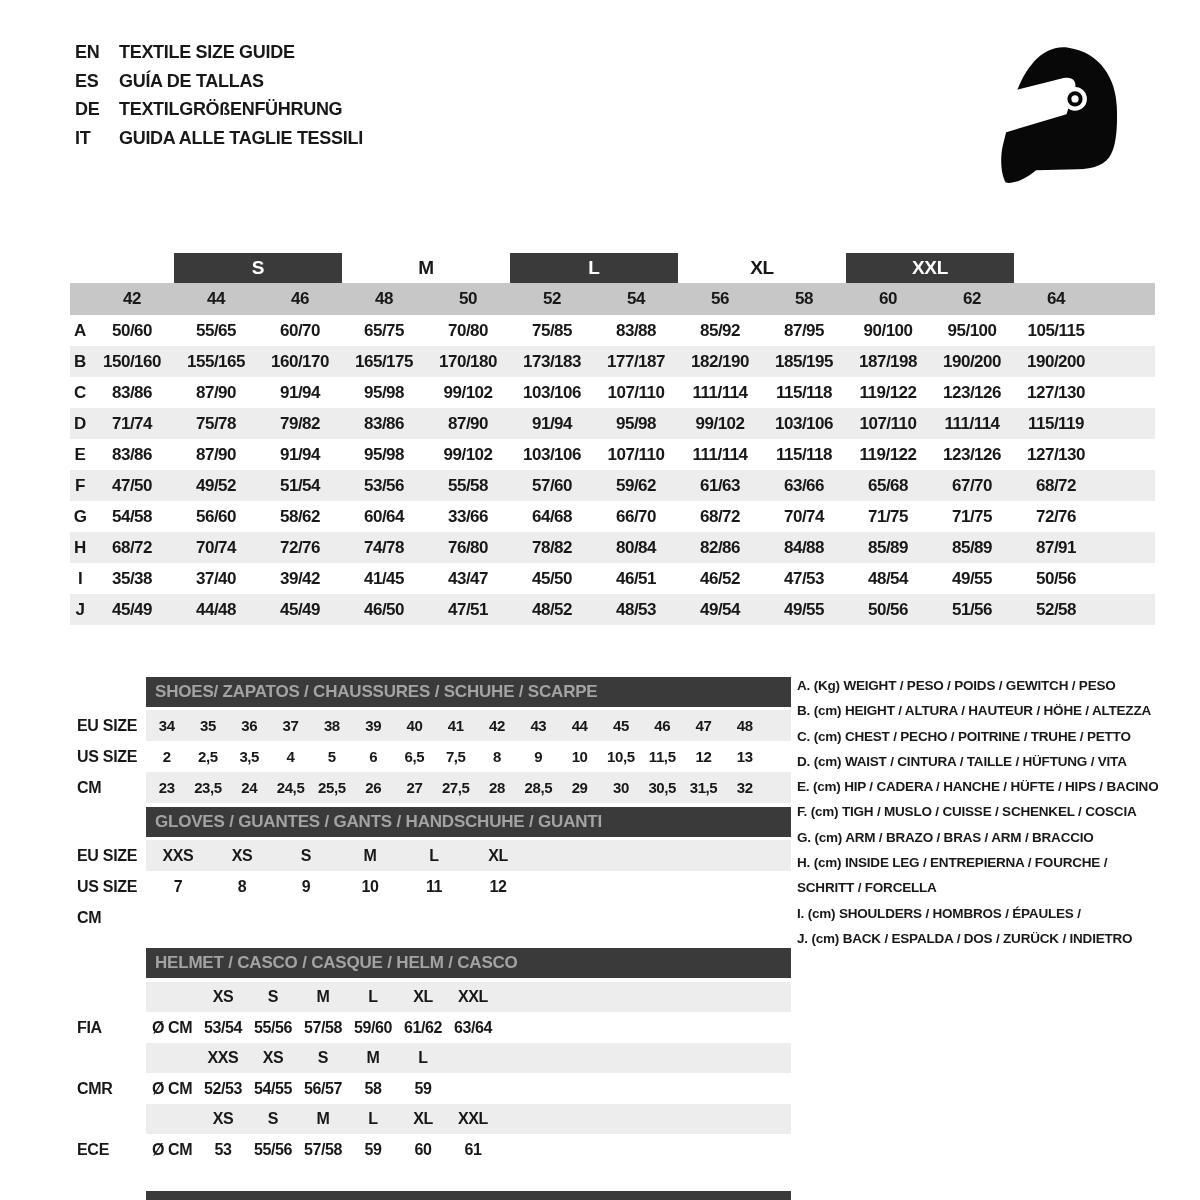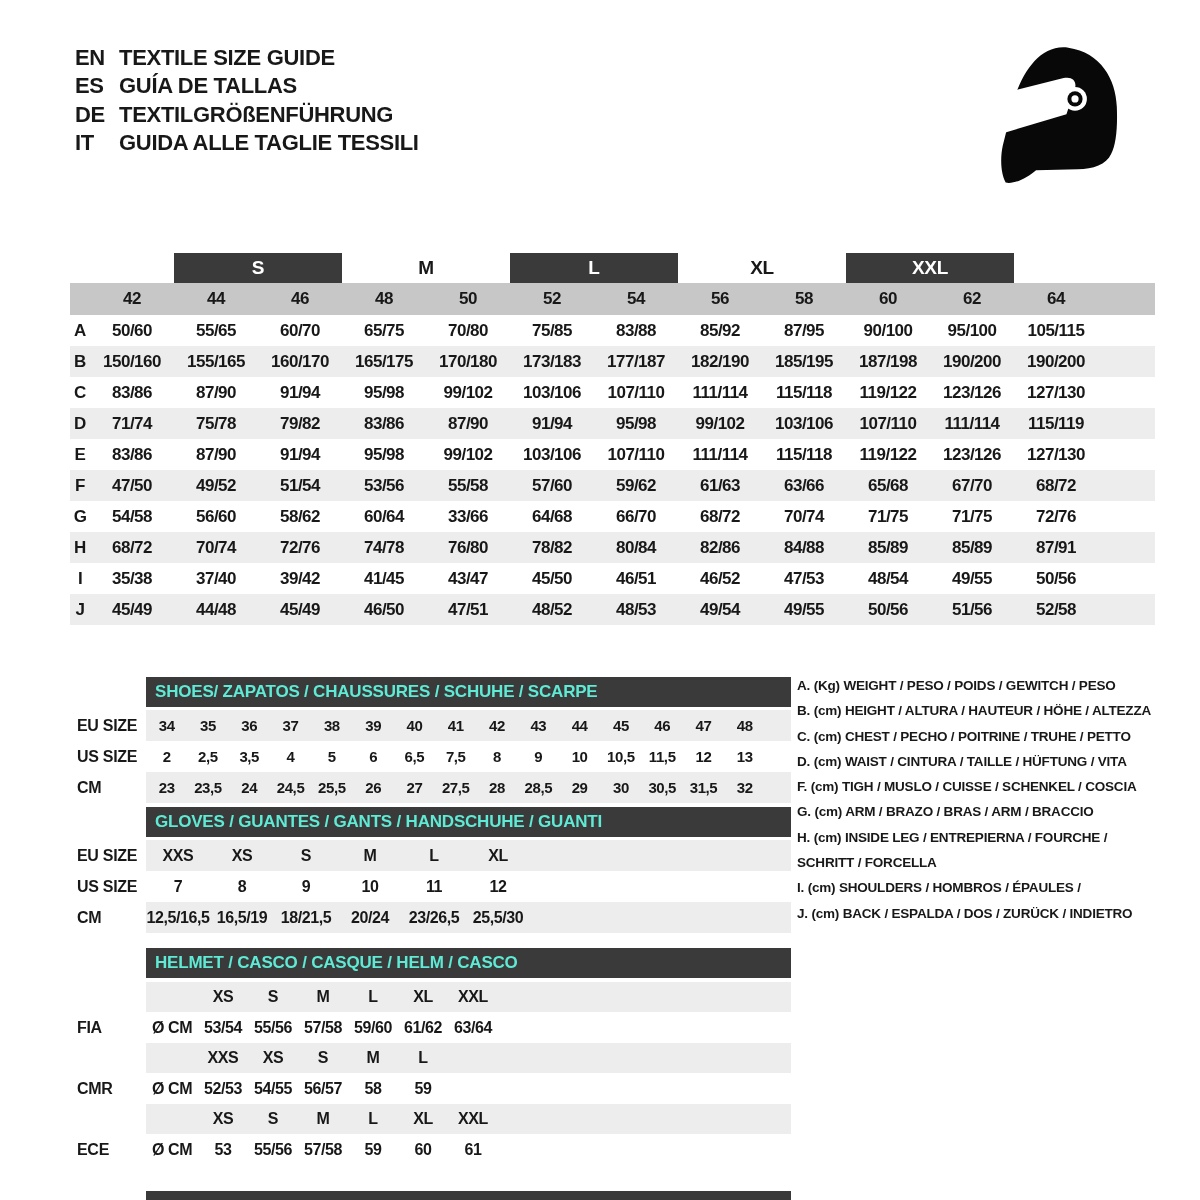--- a/index.html
+++ b/index.html
@@ -1,40 +1,40 @@
 <!DOCTYPE html>
 <html><head>
 <meta charset="utf-8">
 <style>
   html,body{margin:0;padding:0;background:#fff;}
   .page{position:relative;width:1200px;height:1200px;background:#fff;overflow:hidden;
         font-family:"Liberation Sans",sans-serif;font-weight:bold;color:#181818;}
 
   
   .langs{position:absolute;left:75px;top:42px;}
-  .lang-row{display:flex;height:28.5px;align-items:flex-end;font-size:22px;letter-spacing:-0.3px;}
+  .lang-row{display:flex;height:28.5px;align-items:flex-start;font-size:18px;letter-spacing:-0.3px;}
   .lang-code{width:44px;}
   .lang-title{white-space:nowrap;}
 
   
   .helmet-icon{position:absolute;left:980px;top:38px;width:152px;height:158px;}
 
   
   .main-table{position:absolute;left:70px;top:253px;width:1085px;}
   table.mt{border-collapse:collapse;table-layout:fixed;width:1085px;}
   table.mt td,table.mt th{padding:0;margin:0;font-weight:bold;text-align:center;vertical-align:middle;}
   .grp-row td{height:30px;font-size:19px;letter-spacing:-0.3px;}
   .grp-dark{background:#3a3a3a;color:#fff;}
   .num-row td{height:32px;background:#c7c7c7;font-size:17px;letter-spacing:-0.4px;}
   .data-row th,.data-row td{height:31px;font-size:17px;letter-spacing:-0.5px;white-space:nowrap;}
   .data-row.stripe{background:#ededed;}
 
   
   .sec{position:absolute;left:70px;width:721px;}
-  .sec-bar{margin-left:76px;width:645px;height:30px;background:#3a3a3a;color:#5eead4;
+  .sec-bar{margin-left:76px;width:645px;height:30px;background:#3a3a3a;color:#a3a3a3;
            display:flex;align-items:center;padding-left:9px;box-sizing:border-box;
            font-size:17px;letter-spacing:-0.2px;white-space:nowrap;}
   .sec-gap{height:3px;}
   .sec-gap.g4{height:4px;}
   .sec-row{position:relative;height:31px;}
   .sec-row .row-label{position:absolute;left:7px;top:0;height:100%;display:flex;align-items:center;
                       font-size:16px;letter-spacing:-0.3px;white-space:nowrap;}
   .vals{position:absolute;left:76px;top:0;width:645px;height:100%;display:flex;align-items:center;}
   .sec-row.stripe .vals{background:#ededed;}
   .cell{display:inline-block;text-align:center;font-size:15px;letter-spacing:-0.4px;white-space:nowrap;}
@@ -381,28 +381,20 @@
             <span class="cell glove">7</span>
             <span class="cell glove">8</span>
             <span class="cell glove">9</span>
             <span class="cell glove">10</span>
             <span class="cell glove">11</span>
             <span class="cell glove">12</span>
           </div>
         </div>
         <div class="sec-row stripe">
           <span class="row-label">CM</span>
-          <div class="vals">
-            <span class="cell glove">12,5/16,5</span>
-            <span class="cell glove">16,5/19</span>
-            <span class="cell glove">18/21,5</span>
-            <span class="cell glove">20/24</span>
-            <span class="cell glove">23/26,5</span>
-            <span class="cell glove">25,5/30</span>
-          </div>
         </div>
       </div>
   </section>
 
   <section class="sec" style="top:948px;">
     <div class="sec-bar">HELMET / CASCO / CASQUE / HELM / CASCO</div>
     <div class="sec-gap g4"></div>
     <div>
         <div class="sec-row h-size stripe">
           <div class="vals">
@@ -481,20 +473,23 @@
       <div class="legend-item">
         <div class="legend-line">B. (cm) HEIGHT / ALTURA / HAUTEUR / HÖHE / ALTEZZA</div>
       </div>
       <div class="legend-item">
         <div class="legend-line">C. (cm) CHEST / PECHO / POITRINE / TRUHE / PETTO</div>
       </div>
       <div class="legend-item">
         <div class="legend-line">D. (cm) WAIST / CINTURA / TAILLE / HÜFTUNG / VITA</div>
       </div>
       <div class="legend-item">
+        <div class="legend-line">E. (cm) HIP / CADERA / HANCHE / HÜFTE / HIPS / BACINO</div>
+      </div>
+      <div class="legend-item">
         <div class="legend-line">F. (cm) TIGH / MUSLO / CUISSE / SCHENKEL / COSCIA</div>
       </div>
       <div class="legend-item">
         <div class="legend-line">G. (cm) ARM / BRAZO / BRAS / ARM / BRACCIO</div>
       </div>
       <div class="legend-item">
         <div class="legend-line">H. (cm) INSIDE LEG / ENTREPIERNA / FOURCHE /</div>
         <div class="legend-line">SCHRITT / FORCELLA</div>
       </div>
       <div class="legend-item">

